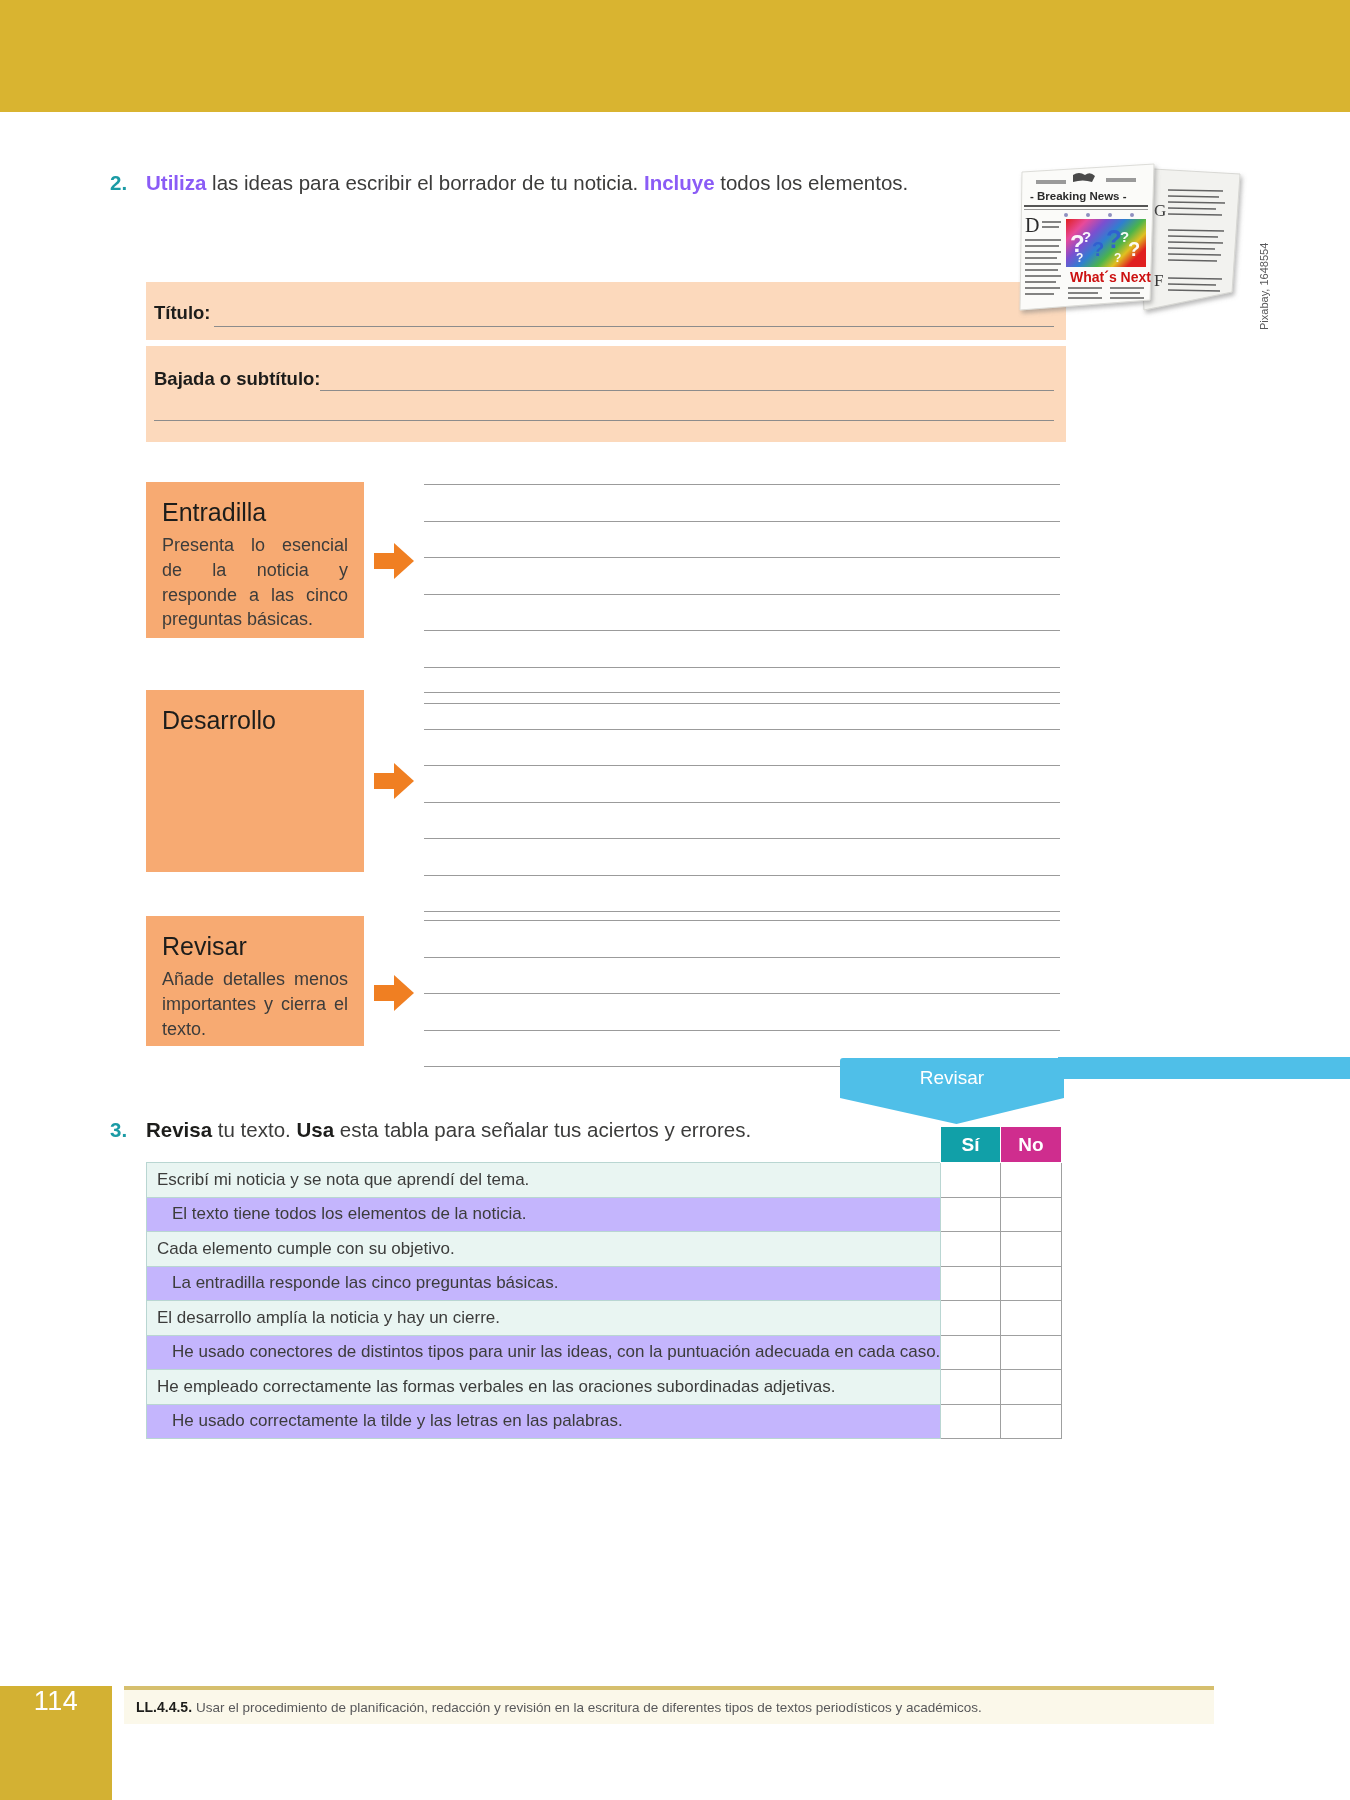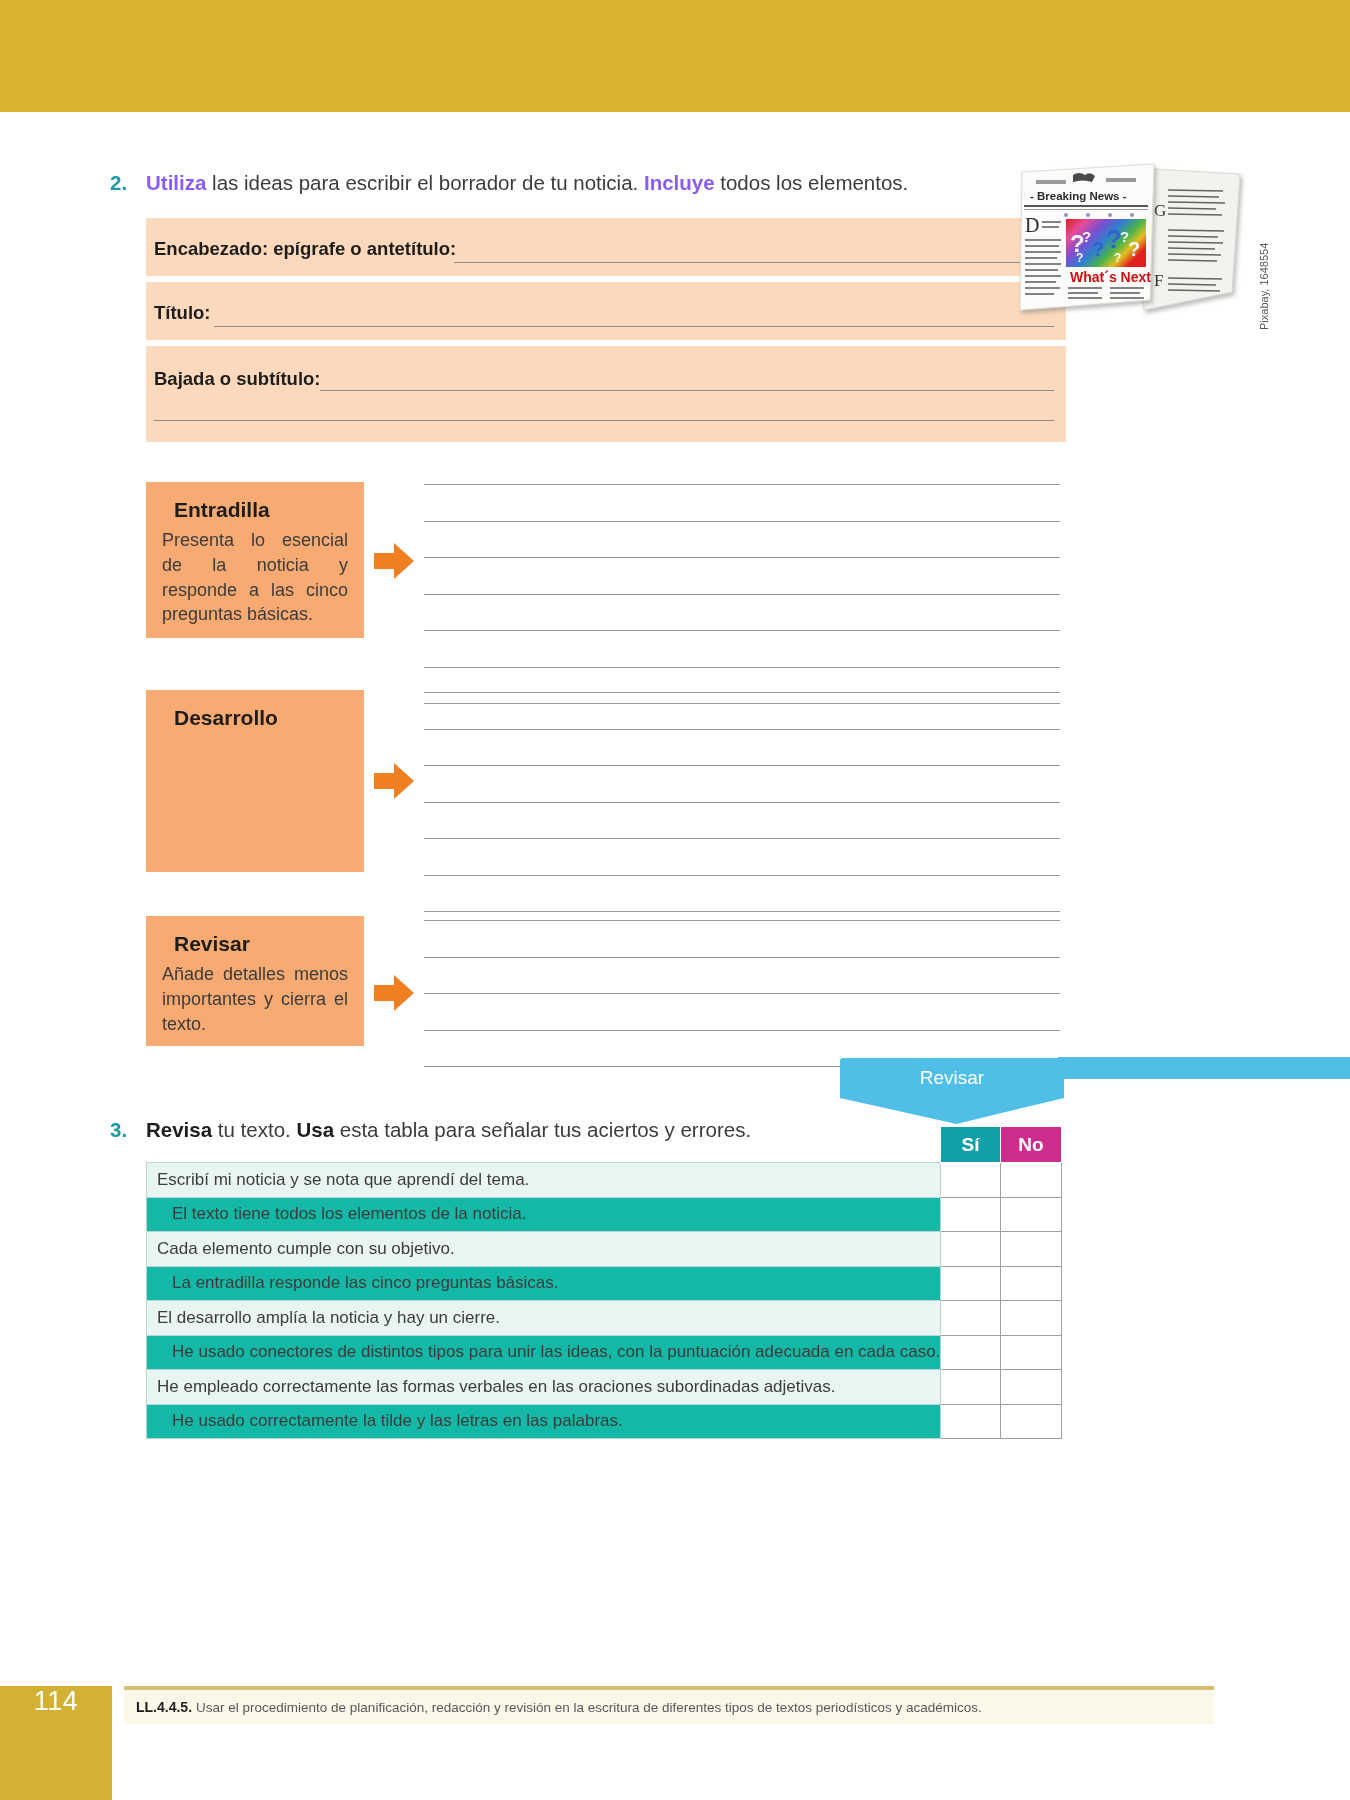--- a/index.html
+++ b/index.html
@@ -67,21 +67,21 @@
     font-size: 11px; color: #58585a;
     transform: rotate(-90deg); transform-origin: left top;
     white-space: nowrap;
   }
 
   
   .sbox {
     position: absolute; background: #f7aa72; padding: 16px 16px 14px 16px;
   }
   .sbox h4 {
-    font-size: 21px; font-weight: bold; color: #1d1d1b; margin-bottom: 6px; margin-left: 12px;
+    font-size: 25px; font-weight: normal; color: #1d1d1b; margin-bottom: 6px;
   }
   .sbox p {
     font-size: 18px; color: #3c3c3b; line-height: 1.38; text-align: justify;
   }
   #sbox1 { left: 146px; top: 482px; width: 218px; height: 156px; }
   #sbox2 { left: 146px; top: 690px; width: 218px; height: 182px; }
   #sbox3 { left: 146px; top: 916px; width: 218px; height: 130px; }
 
   
   .arrow { position: absolute; width: 40px; height: 36px; }
@@ -140,21 +140,21 @@
   }
   .ctable th.spacer { border: none; background: transparent; }
   .ctable th.si { background: #11a0a8; }
   .ctable th.no { background: #cf2d8e; }
   .ctable td.stmt {
     height: 34.5px; font-size: 17px; color: #3c3c3b;
     padding: 0 0 0 10px; border: 1px solid #b9d6d2;
     white-space: nowrap;
   }
   .ctable tr.odd td.stmt { background: #e9f5f2; }
-  .ctable tr.even td.stmt { background: #14b8a6; padding-left: 25px; }
+  .ctable tr.even td.stmt { background: #c4b5fd; padding-left: 25px; }
   .ctable td.mark {
     width: 72px; border: 1px solid #9fa0a0; background: #ffffff;
   }
 
   
   .std-rule {
     position: absolute; left: 124px; top: 1686px; width: 1090px; height: 4px;
     background: #d6bf6e;
   }
   .std-box {
@@ -170,24 +170,20 @@
 
 <div class="page">
 
   <div class="top-band"></div>
   <div class="top-band-right"></div>
 
   <div class="ex2">
     <span class="ex-num">2.</span><b>Utiliza</b><span> las ideas para escribir el borrador de tu noticia. </span><b>Incluye</b><span> todos los elementos.</span>
   </div>
 
-  <div class="peach" id="blk1">
-    <div class="lbl" style="left:8px; top:20px;">Encabezado: epígrafe o antetítulo:</div>
-    <div class="rule" style="left:308px; top:44px; width:600px;"></div>
-  </div>
 
   <div class="peach" id="blk2">
     <div class="lbl" style="left:8px; top:20px;">Título:</div>
     <div class="rule" style="left:68px; top:44px; width:840px;"></div>
   </div>
 
   <div class="peach" id="blk3">
     <div class="lbl" style="left:8px; top:22px;">Bajada o subtítulo:</div>
     <div class="rule" style="left:174px; top:44px; width:734px;"></div>
     <div class="rule" style="left:8px; top:74px; width:900px;"></div>

